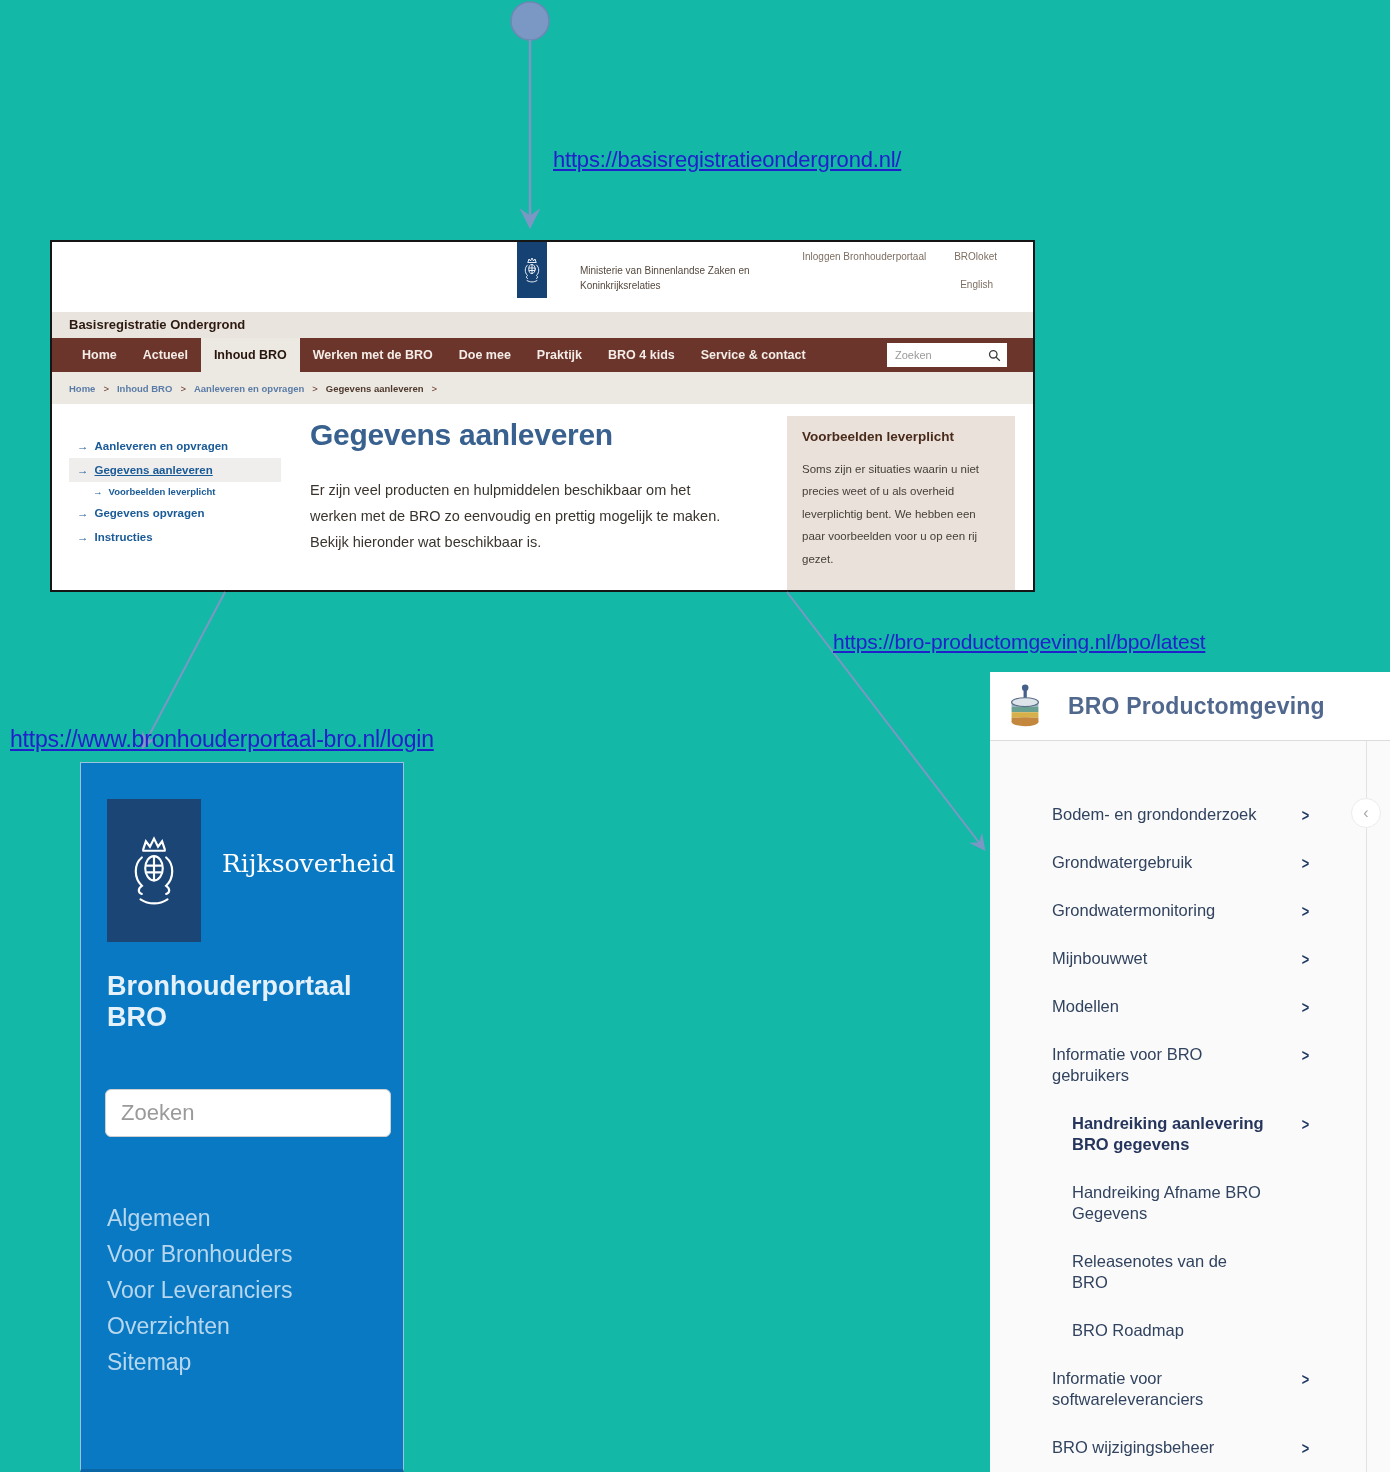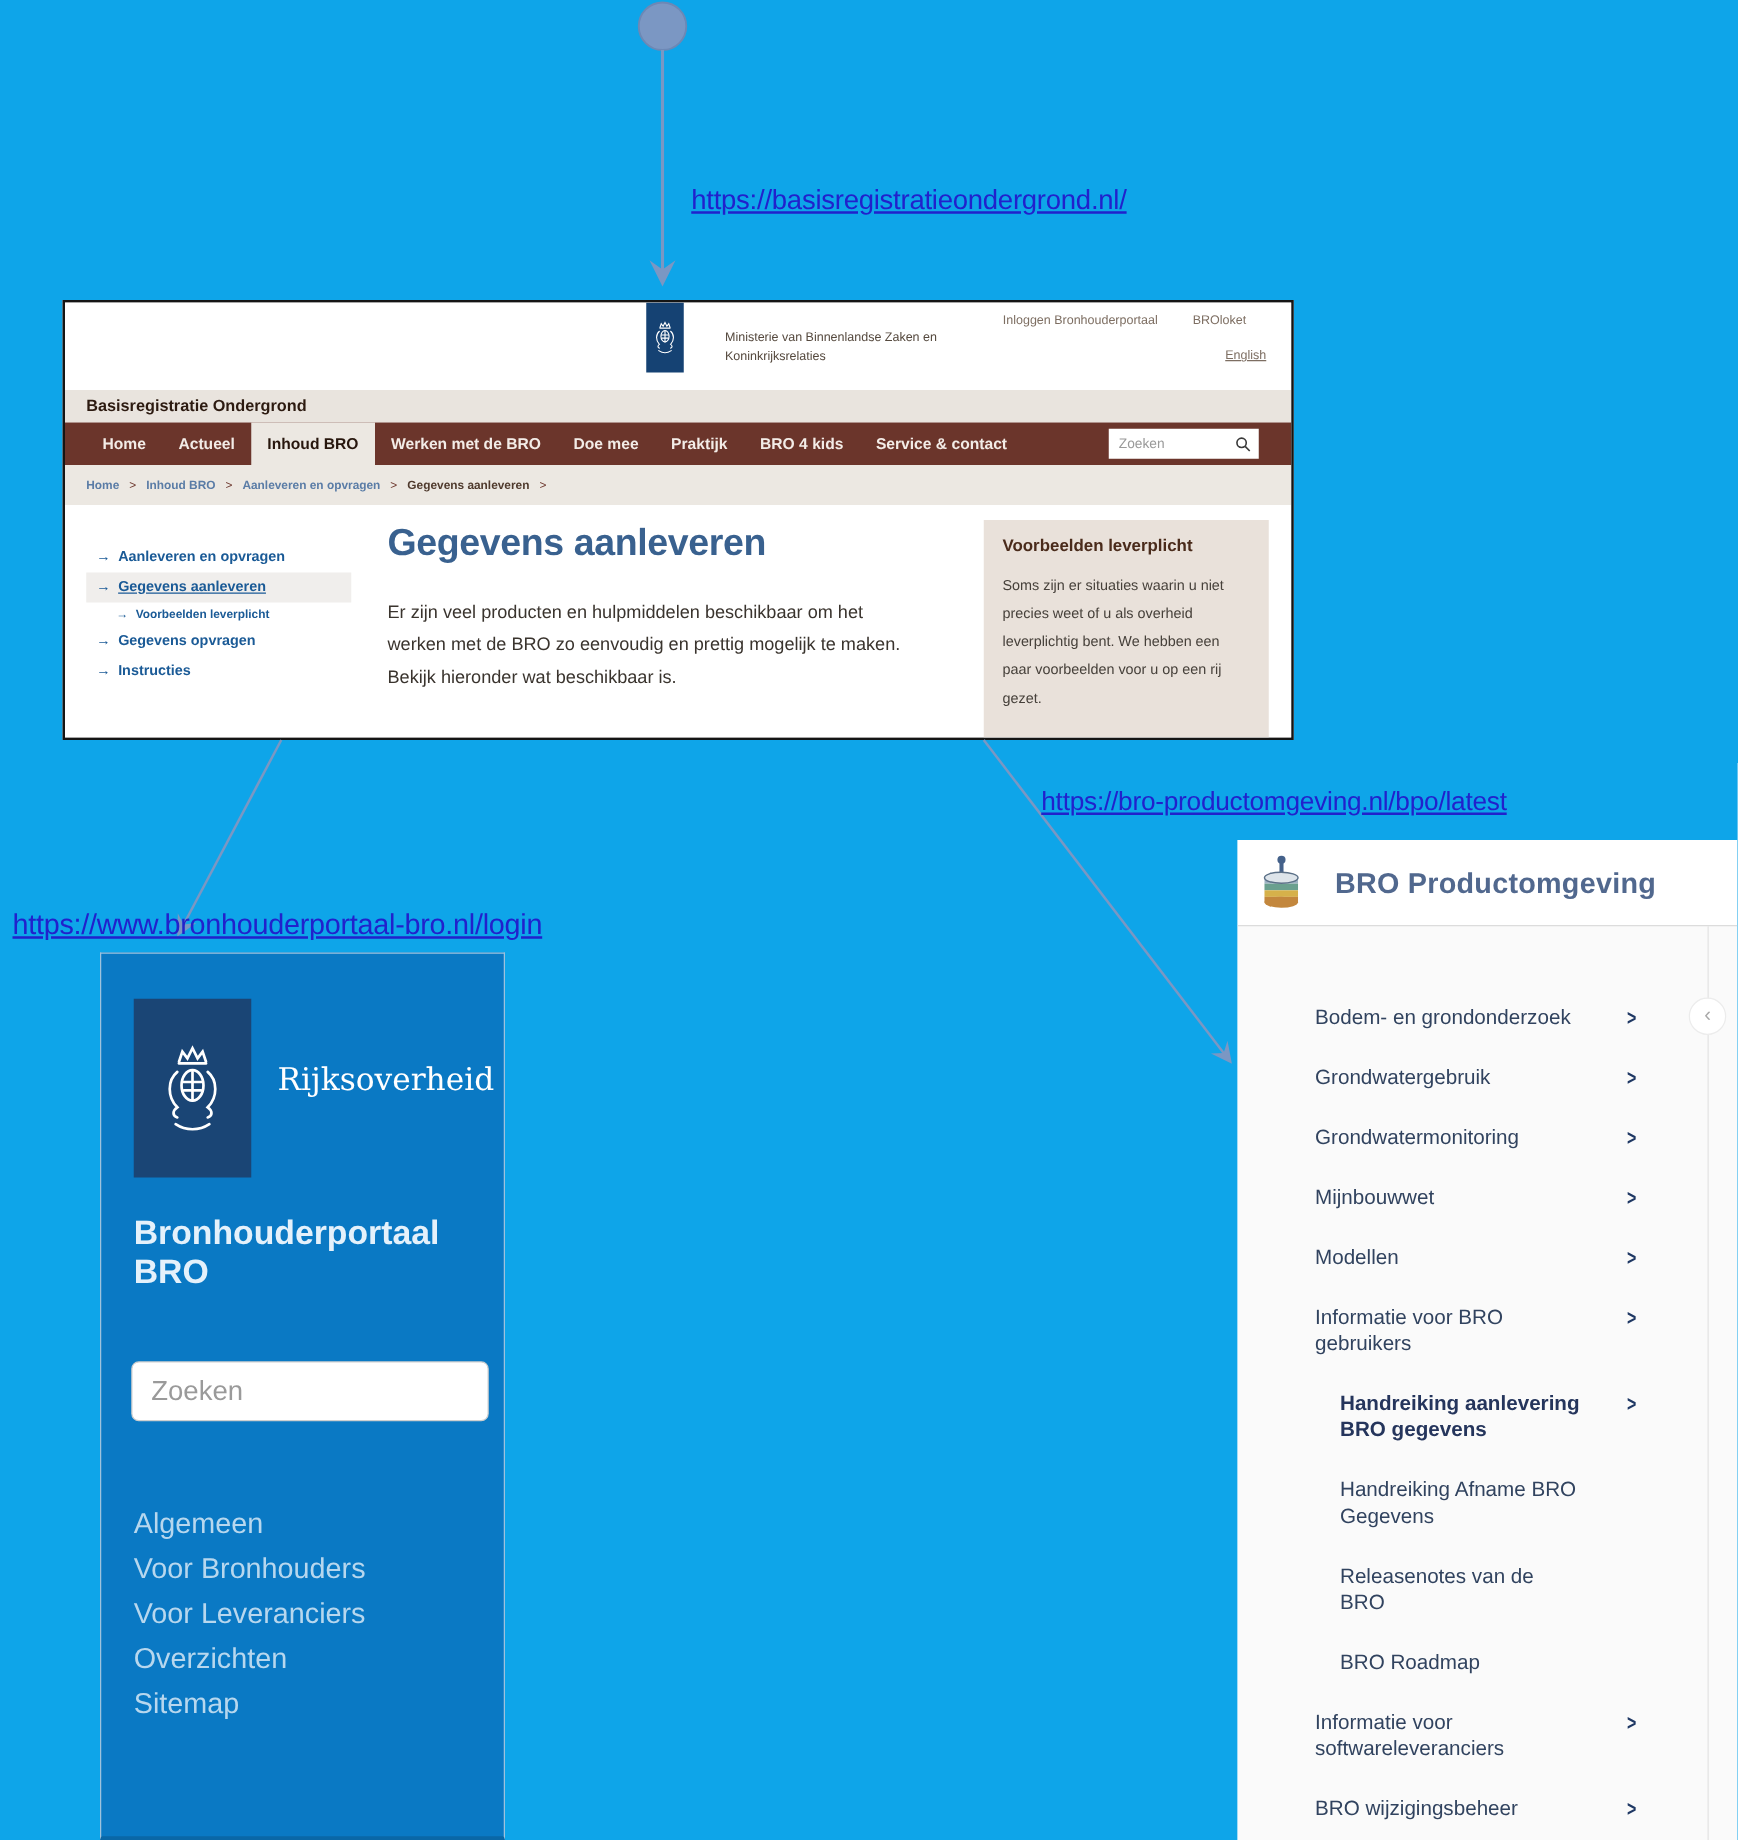--- a/index.html
+++ b/index.html
@@ -1,34 +1,34 @@
 <!DOCTYPE html>
 <html><head>
 <meta charset="utf-8">
 <style>
   * { margin:0; padding:0; box-sizing:border-box; }
   body { background:#fff; font-family:"Liberation Sans", sans-serif; }
-  .canvas { position:relative; width:1390px; height:1472px; background:#0ea5e9; overflow:hidden; }
+  .canvas { position:relative; width:1390px; height:1472px; background:#14b8a6; overflow:hidden; }
 
   
   .overlay { position:absolute; left:0; top:0; z-index:6; pointer-events:none; }
   .url { position:absolute; z-index:7; color:#2121cc; text-decoration:underline; font-size:22px; letter-spacing:-0.2px; cursor:pointer; }
   .url1 { left:553px; top:147px; }
   .url2 { left:10px;  top:726px; font-size:23px; }
   .url3 { left:833px; top:630px; font-size:21px; }
 
   
   .shot1 { position:absolute; left:50px; top:240px; width:985px; height:352px; border:2px solid #151515; background:#fff; z-index:2; overflow:hidden; }
   .s1-header { position:relative; height:70px; background:#fff; }
   .ministry { position:absolute; left:465px; top:0; display:flex;gap:20px; }
   .ministry-crest { width:30px; height:56px; background:#154273; display:flex; align-items:center; justify-content:center; }
   .ministry-name { margin-left:13px; padding-top:21px; font-size:10px; color:#55493e; line-height:1.5; }
   .s1-toplinks { position:absolute; right:36px; top:9px; font-size:10px; color:#7d6e62; display:flex; gap:28px; }
   .s1-toplinks span { cursor:pointer; }
-  .s1-lang { position:absolute; right:20px; top:37px; font-size:10px; color:#7d6e62; cursor:pointer;text-decoration:underline; }
+  .s1-lang { position:absolute; right:40px; top:37px; font-size:10px; color:#7d6e62; cursor:pointer; }
   .s1-titlebar { height:26px; background:#e9e4de; line-height:26px; padding-left:17px; font-weight:bold; font-size:13px; color:#2c1a10; }
   .s1-nav { position:relative; height:34px; background:#6b352b; display:flex; padding-left:17px; font-size:12.5px; font-weight:bold; color:#f3ece7; }
   .s1-tab { padding:0 13px; line-height:34px; white-space:nowrap; cursor:pointer; }
   .s1-tab.active { background:#ece8e2; color:#27160d; }
   .s1-search { position:absolute; right:26px; top:5px; width:120px; height:24px; background:#fff; display:flex; align-items:center; padding:0 6px 0 8px; }
   .s1-search input { border:0; outline:0; flex:1; min-width:0; font-size:11px; color:#444; font-family:"Liberation Sans",sans-serif; }
   .s1-breadcrumb { height:32px; background:#ece8e2; display:flex; align-items:center; padding-left:17px; font-size:9.5px; font-weight:bold; }
   .crumb { color:#5a7ca6; cursor:pointer; }
   .crumb.current { color:#4f3a2d; }
   .crumb::after { content:">"; color:#6b352b; margin:0 8px; font-weight:normal; }

